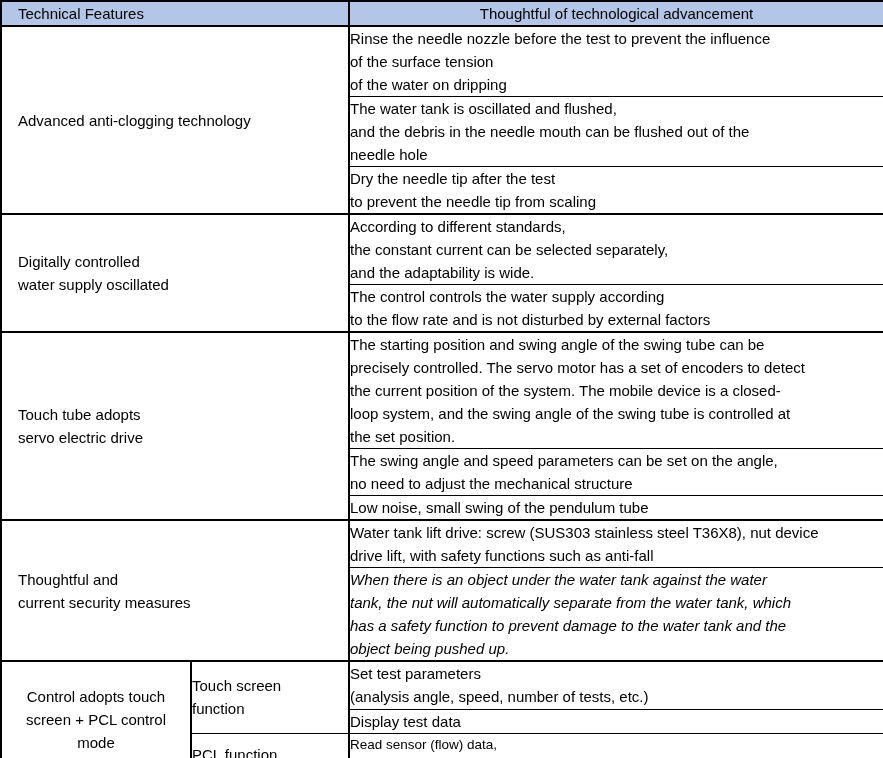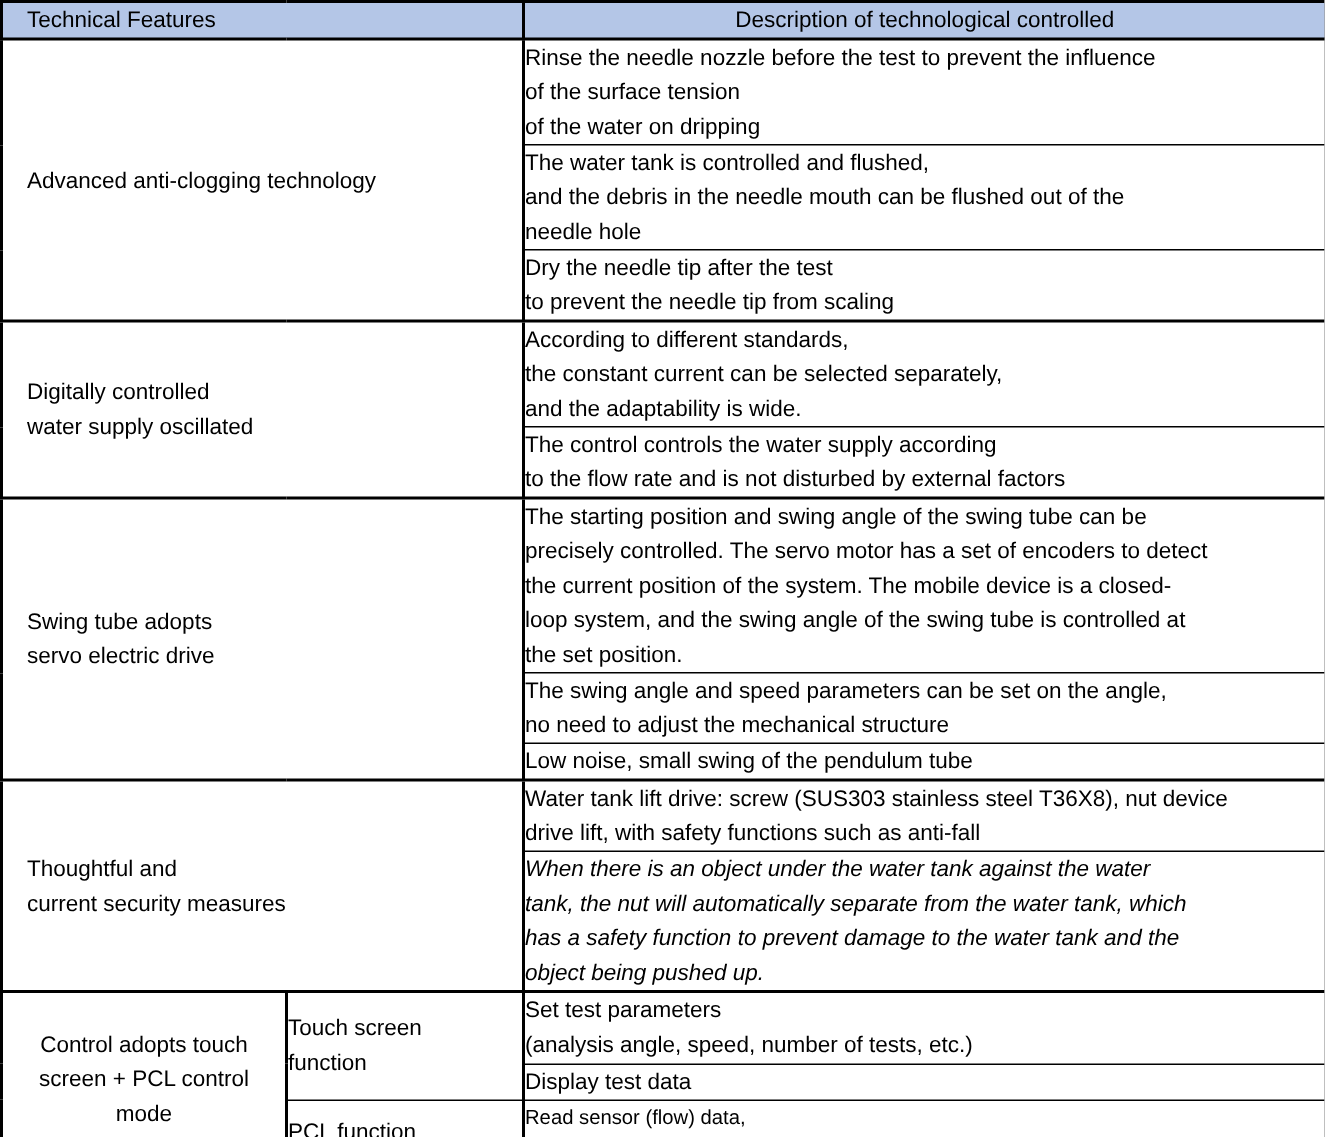--- a/index.html
+++ b/index.html
@@ -59,31 +59,31 @@
 <table class="spec">
   <colgroup>
     <col class="c-a">
     <col class="c-b">
     <col class="c-c">
   </colgroup>
 
   <tbody>
       <tr class="h23">
     <th colspan="2" class="feat">Technical Features</th>
-    <th>Description of technological controlled</th>
+    <th>Thoughtful of technological advancement</th>
   </tr>
 
   <tr class="h69 sec">
     <td colspan="2" rowspan="3" class="feat">Advanced anti-clogging technology</td>
     <td class="desc">Rinse the needle nozzle before the test to prevent the influence
 of the surface tension
 of the water on dripping</td>
   </tr>
   <tr class="h69">
-    <td class="desc">The water tank is controlled and flushed,
+    <td class="desc">The water tank is oscillated and flushed,
 and the debris in the needle mouth can be flushed out of the
 needle hole</td>
   </tr>
   <tr class="h46">
     <td class="desc">Dry the needle tip after the test
 to prevent the needle tip from scaling</td>
   </tr>
 
   <tr class="h69 sec">
     <td colspan="2" rowspan="2" class="feat">Digitally controlled
@@ -91,21 +91,21 @@
     <td class="desc">According to different standards,
 the constant current can be selected separately,
 and the adaptability is wide.</td>
   </tr>
   <tr class="h46">
     <td class="desc">The control controls the water supply according
 to the flow rate and is not disturbed by external factors</td>
   </tr>
 
   <tr class="h115 sec">
-    <td colspan="2" rowspan="3" class="feat">Swing tube adopts
+    <td colspan="2" rowspan="3" class="feat">Touch tube adopts
 servo electric drive</td>
     <td class="desc">The starting position and swing angle of the swing tube can be
 precisely controlled. The servo motor has a set of encoders to detect
 the current position of the system. The mobile device is a closed-
 loop system, and the swing angle of the swing tube is controlled at
 the set position.</td>
   </tr>
   <tr class="h46">
     <td class="desc">The swing angle and speed parameters can be set on the angle,
 no need to adjust the mechanical structure</td>

